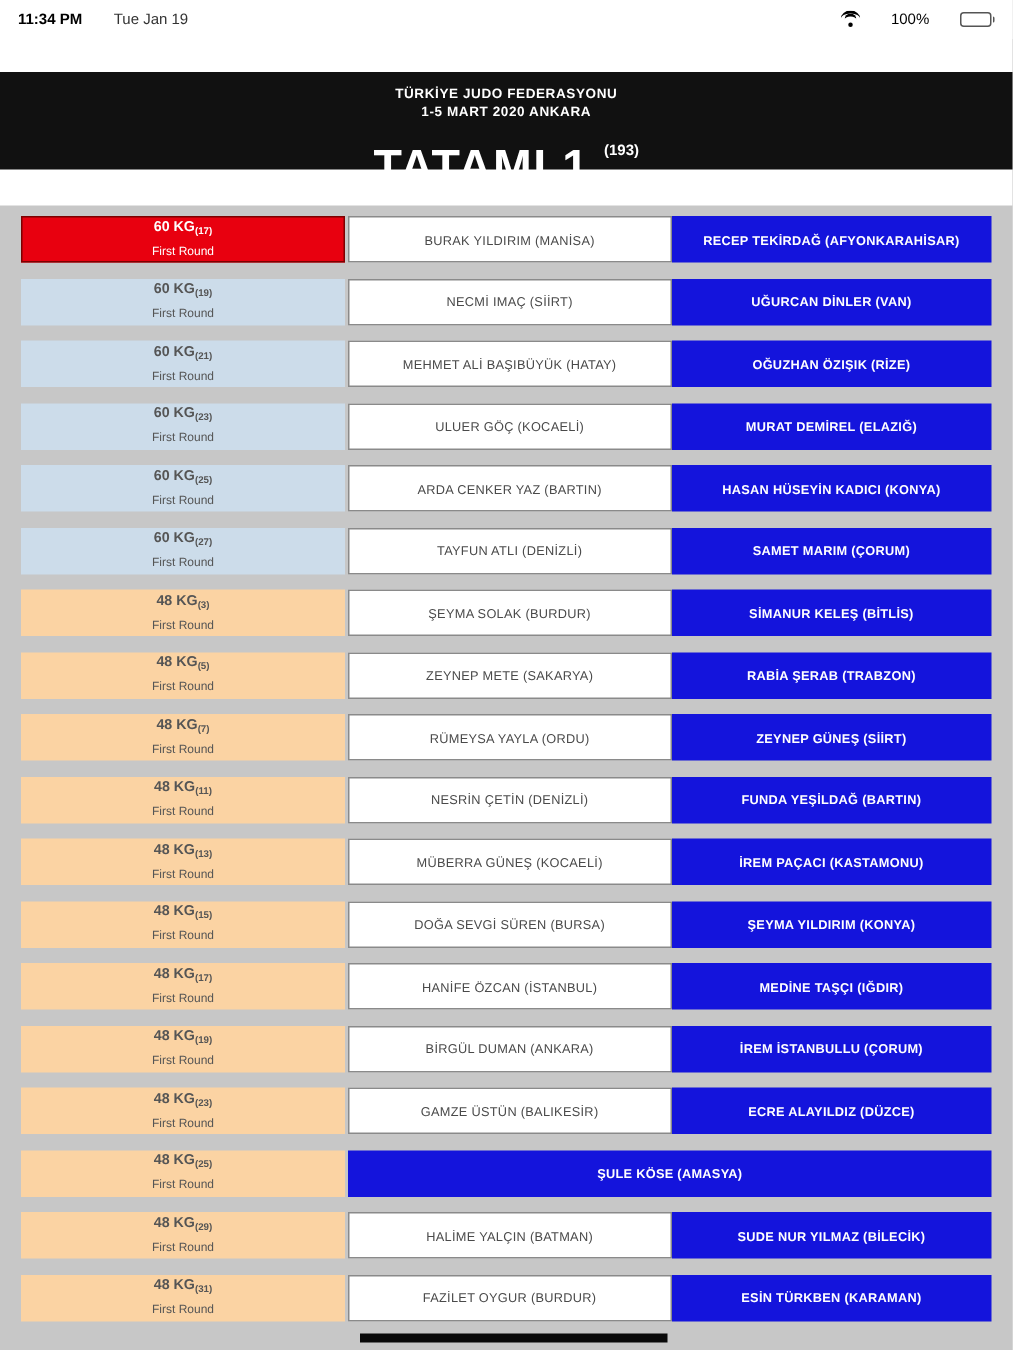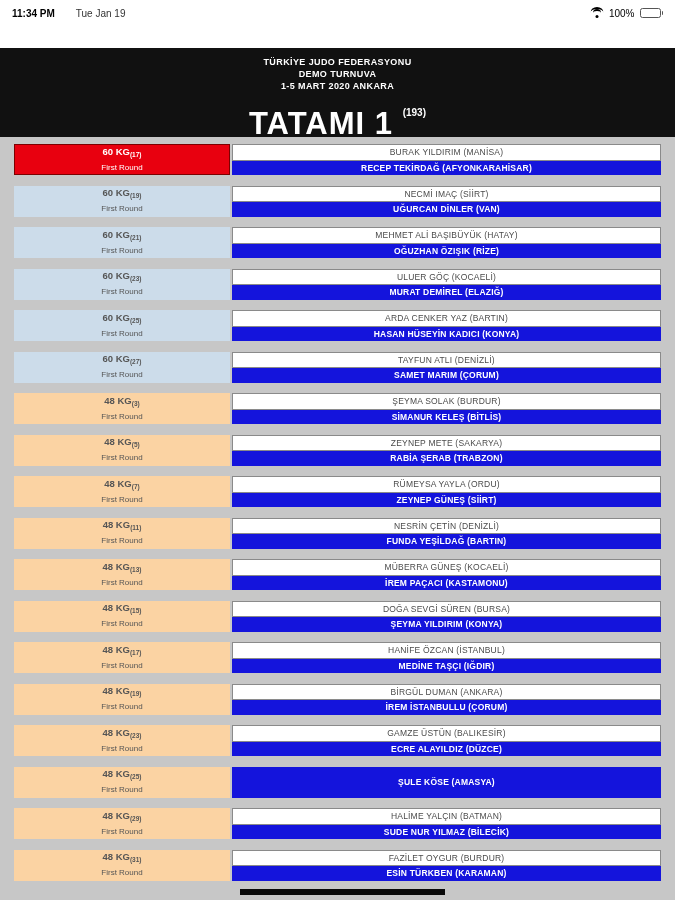--- a/index.html
+++ b/index.html
@@ -11,34 +11,34 @@
   }
   
   .statusbar{
     position:absolute;top:0;left:0;right:0;height:26px;
     display:flex;align-items:center;justify-content:space-between;
     padding:0 12px;box-sizing:border-box;background:#ffffff;color:#000;
   }
   .sb-left{display:flex;align-items:baseline;gap:21px;font-size:10px;}
   .sb-time{font-weight:bold;}
   .sb-date{color:#333;}
-  .sb-right{display:flex;align-items:center;gap:5px;font-size:10px;}
+  .sb-right{display:flex;align-items:center;gap:20px;font-size:10px;}
   .wifi{width:13px;height:10px;position:relative;}
   .wifi span{position:absolute;left:50%;bottom:0;transform:translateX(-50%);
     border-radius:50% 50% 0 0;background:transparent;}
   .wifi .w1{width:13px;height:9px;border-top:2px solid #000;border-radius:50%;}
   .wifi .w2{width:8px;height:6px;border-top:2px solid #000;border-radius:50%;bottom:1px;}
   .wifi .w3{width:3px;height:3px;background:#000;border-radius:50%;}
   .battery{display:flex;align-items:center;}
   .batt-body{width:21px;height:10px;border:1px solid #555;border-radius:2.5px;padding:1px;box-sizing:border-box;}
   .batt-fill{width:100%;height:100%;background:#000;border-radius:1px;}
   .batt-tip{width:1.5px;height:4px;background:#555;border-radius:0 1px 1px 0;margin-left:1px;}
   
   .header{
-    position:absolute;top:48px;left:0;right:0;height:89px;
+    position:absolute;top:48px;left:0;right:0;height:65px;
     background:#111111;color:#ffffff;text-align:center;
     box-sizing:border-box;padding-top:8px;
   }
   .hdr-line{font-size:9px;font-weight:bold;letter-spacing:.4px;line-height:12px;}
   .tatami{font-size:31px;font-weight:bold;letter-spacing:1px;margin-top:4px;line-height:34px;}
   .tatami sup{font-size:10px;font-weight:bold;vertical-align:18px;letter-spacing:0;}
   
   .rows{
     position:absolute;top:137px;left:0;right:0;bottom:0;
     background:#c7c7c7;box-sizing:border-box;padding:7px 14px 0 14px;
@@ -47,21 +47,21 @@
   .cell-info{
     width:216px;flex:0 0 216px;box-sizing:border-box;
     display:flex;flex-direction:column;justify-content:center;align-items:center;
     color:#555;background:#ccdcea;line-height:12px;
   }
   .row.cat-48 .cell-info{background:#fbd3a3;}
   .row.current .cell-info{background:#e8000f;color:#ffffff;border:1px solid #7d0000;}
   .w-label{font-size:9.5px;font-weight:bold;}
   .w-label sub{font-size:6.5px;font-weight:bold;vertical-align:-2px;}
   .r-label{font-size:8px;margin-top:1px;}
-  .cell-names{flex:1;display:flex;flex-direction:column;margin-left:2px;}
+  .cell-names{flex:1;display:flex;margin-left:2px;}
   .name-white{
     flex:1;background:#ffffff;border:1px solid #8a8a8a;box-sizing:border-box;
     display:flex;align-items:center;justify-content:center;
     font-size:8.5px;color:#4a4a4a;letter-spacing:.2px;
   }
   .name-blue{
     flex:1;background:#1414dc;box-sizing:border-box;
     display:flex;align-items:center;justify-content:center;
     font-size:8.5px;font-weight:bold;color:#ffffff;letter-spacing:.2px;
   }
@@ -86,21 +86,20 @@
     <span>100%</span>
     <span class="battery">
       <span class="batt-body"><span class="batt-fill"></span></span>
         <span class="batt-tip"></span>
     </span>
   </div>
 </div>
 
 <div class="header">
   <div class="hdr-line">TÜRKİYE JUDO FEDERASYONU</div>
-  <div class="hdr-line">DEMO TURNUVA</div>
   <div class="hdr-line">1-5 MART 2020 ANKARA</div>
   <div class="tatami">
     <span>TATAMI 1</span>
     <sup>(193)</sup>
   </div>
 </div>
 
 <div class="rows">
   <div class="row cat-60 current">
     <div class="cell-info">

